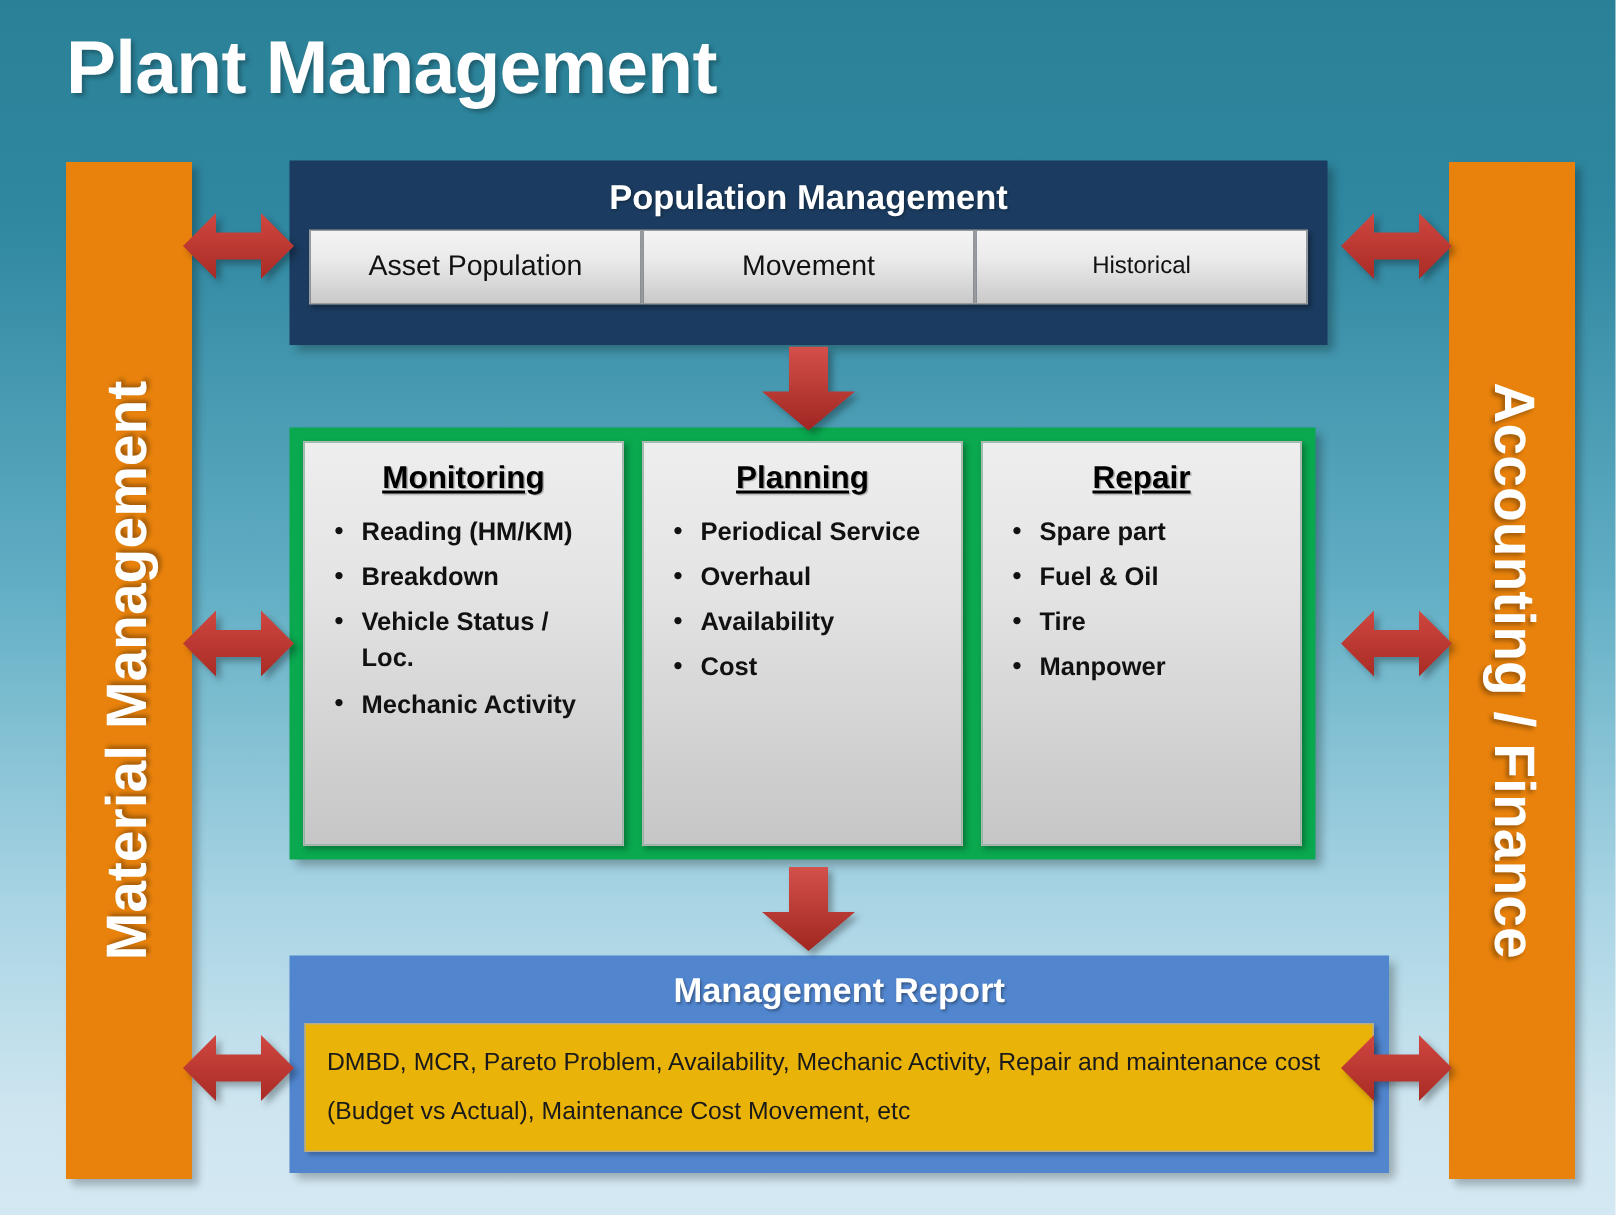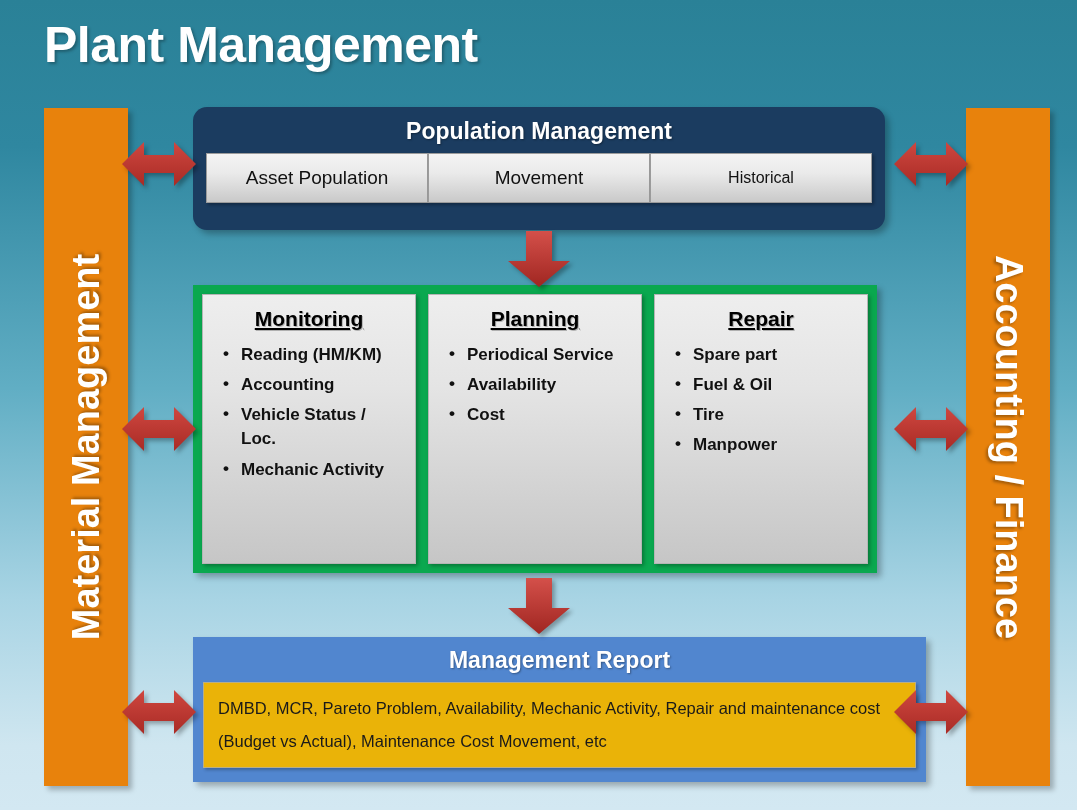--- a/index.html
+++ b/index.html
@@ -33,21 +33,20 @@
     text-shadow:2px 2px 3px rgba(0,0,0,.3);
   }
   #bar-left .vtext{transform:translate(-50%,-50%) rotate(-90deg);}
   #bar-right .vtext{transform:translate(-50%,-50%) rotate(90deg);}
 
   
   .panel{position:absolute;box-shadow:4px 4px 6px rgba(0,0,0,.28);}
   #population-panel{
     left:193px;top:107px;width:692px;height:123px;
     background:#1b3c60;
-    border-radius:14px;
   }
   .panel-title{
     color:#ffffff;font-weight:bold;text-align:center;
     text-shadow:1px 1px 2px rgba(0,0,0,.35);
   }
   #population-panel .panel-title{font-size:23px;padding-top:11px;}
   .btn-row{
     display:flex;justify-content:space-between;
     padding:8px 13px 0 13px;
   }
@@ -128,30 +127,31 @@
       <div class="gbtn" id="btn-historical">Historical</div>
     </div>
   </div>
 
   <div id="process-frame">
 
     <div class="col">
       <div class="col-title">Monitoring</div>
       <ul>
         <li>Reading (HM/KM)</li>
-        <li>Accounting</li>
+        <li>Breakdown</li>
         <li>Vehicle Status / Loc.</li>
         <li>Mechanic Activity</li>
       </ul>
     </div>
 
     <div class="col">
       <div class="col-title">Planning</div>
       <ul>
         <li>Periodical Service</li>
+        <li>Overhaul</li>
         <li>Availability</li>
         <li>Cost</li>
       </ul>
     </div>
 
     <div class="col">
       <div class="col-title">Repair</div>
       <ul>
         <li>Spare part</li>
         <li>Fuel &amp; Oil</li>

